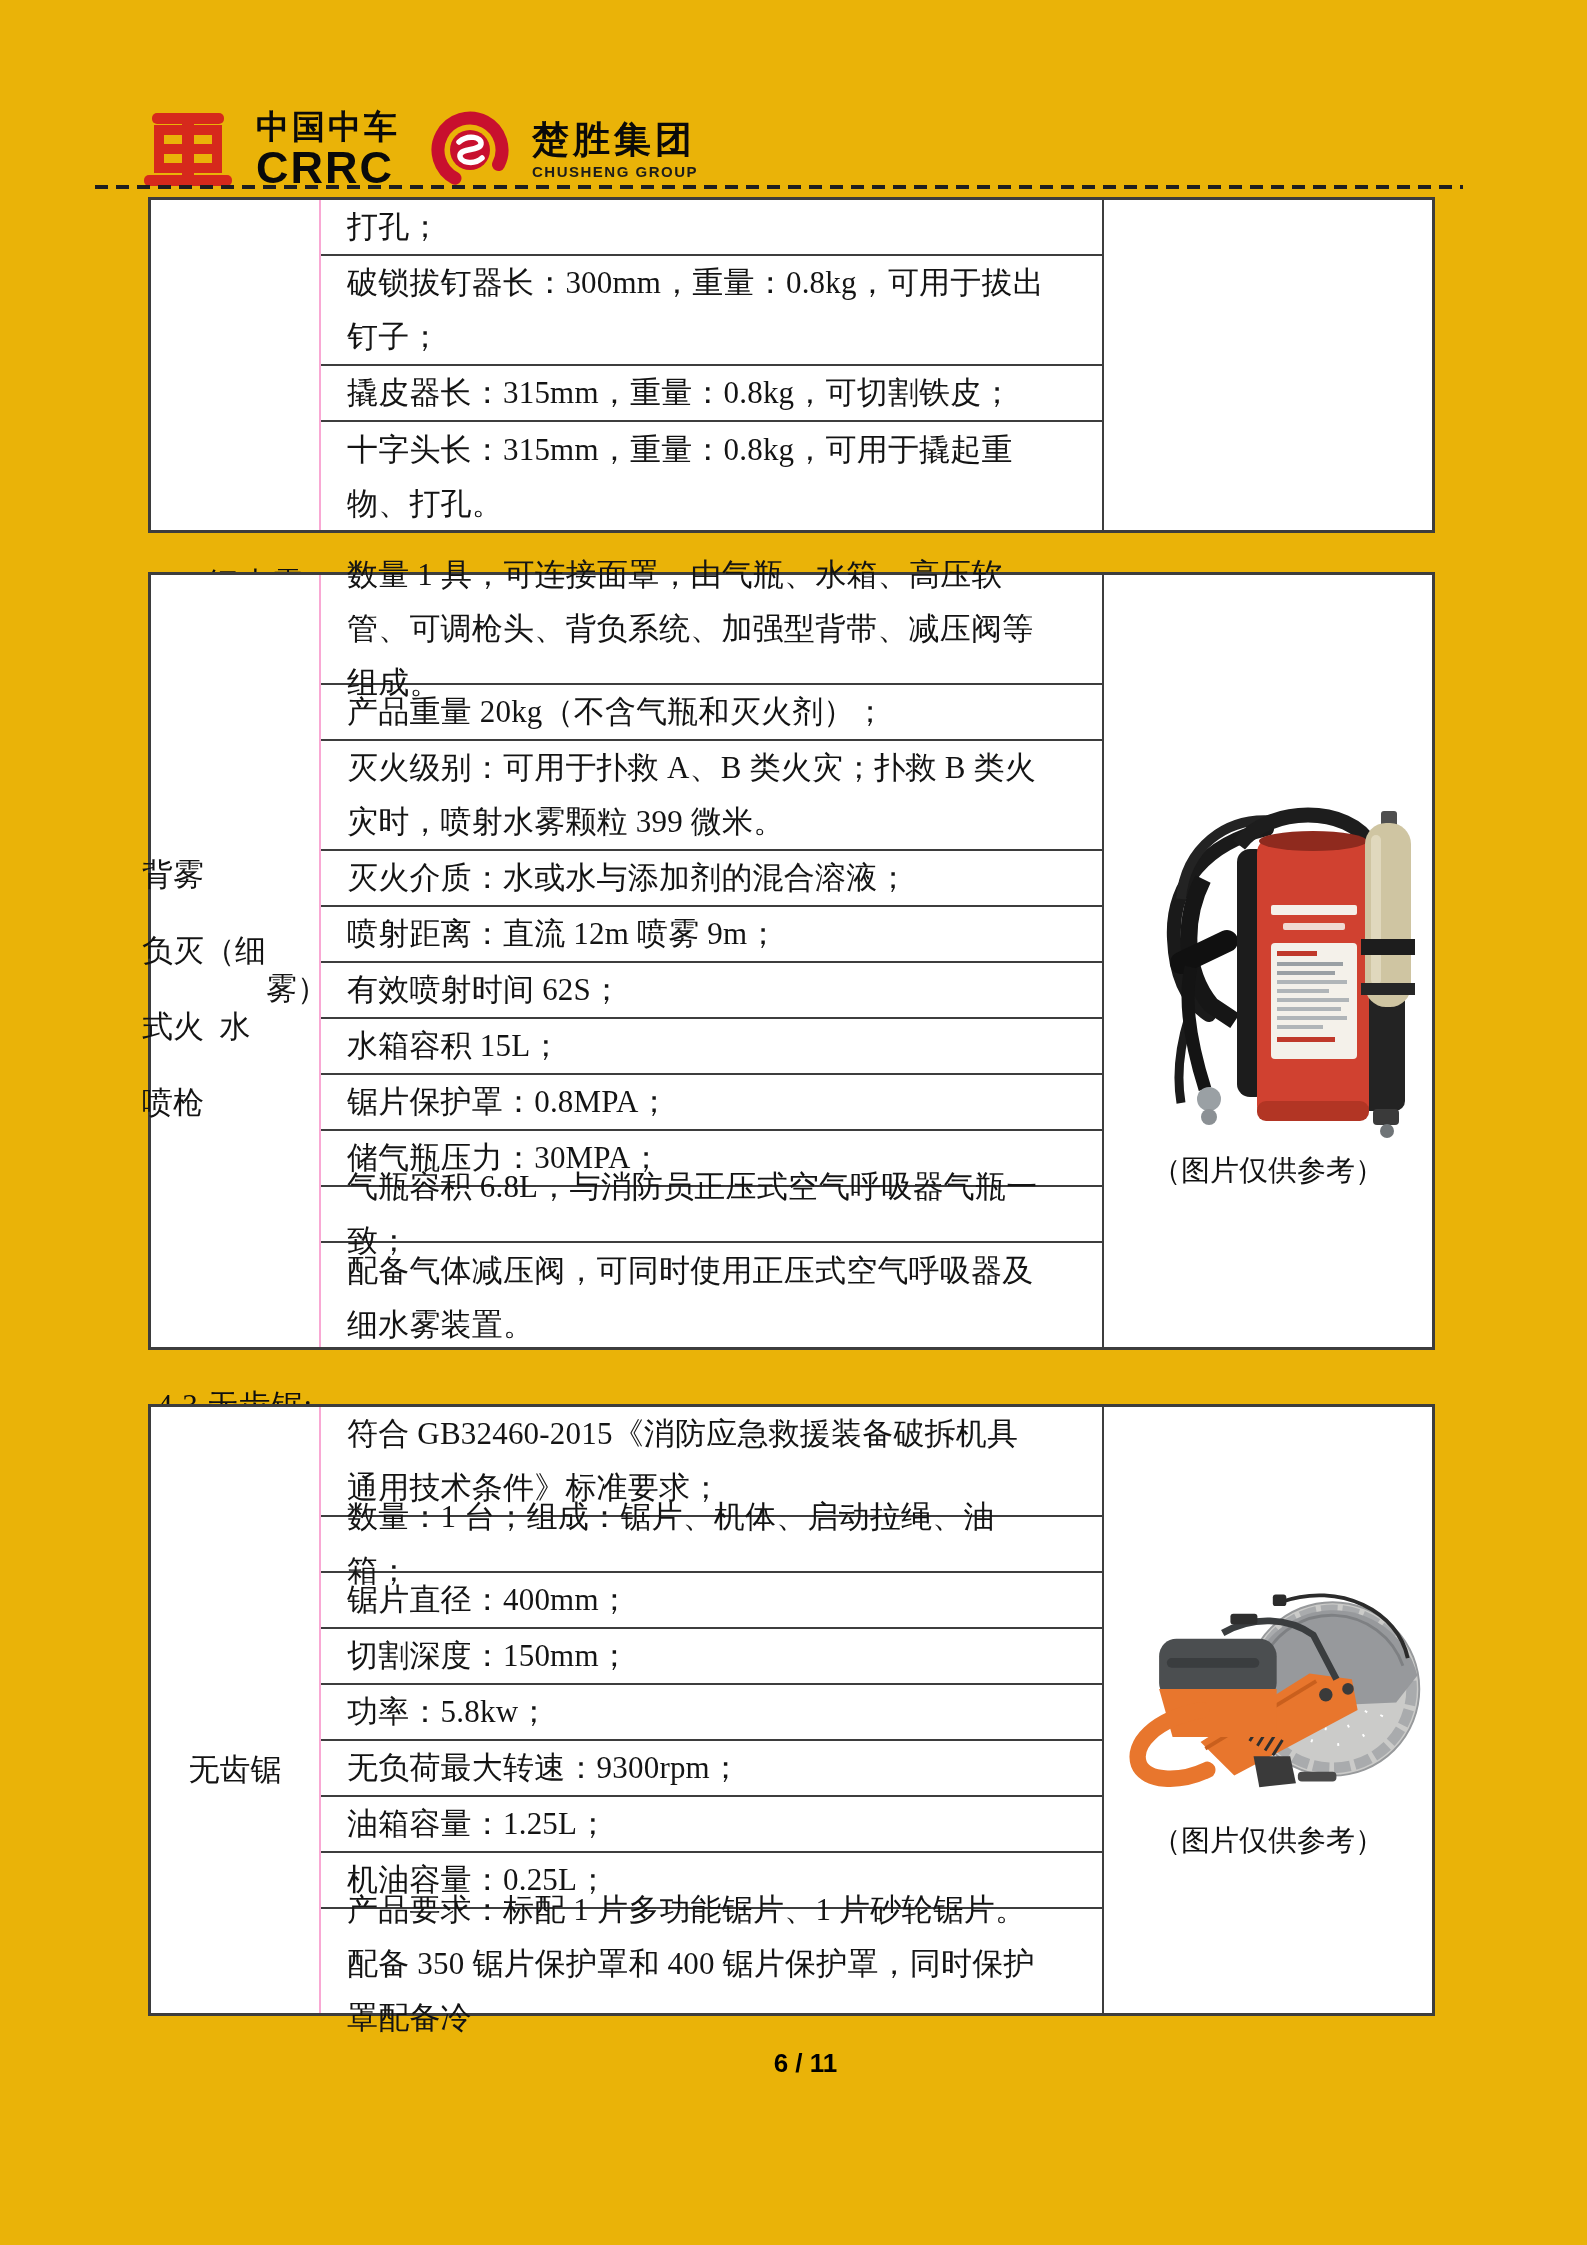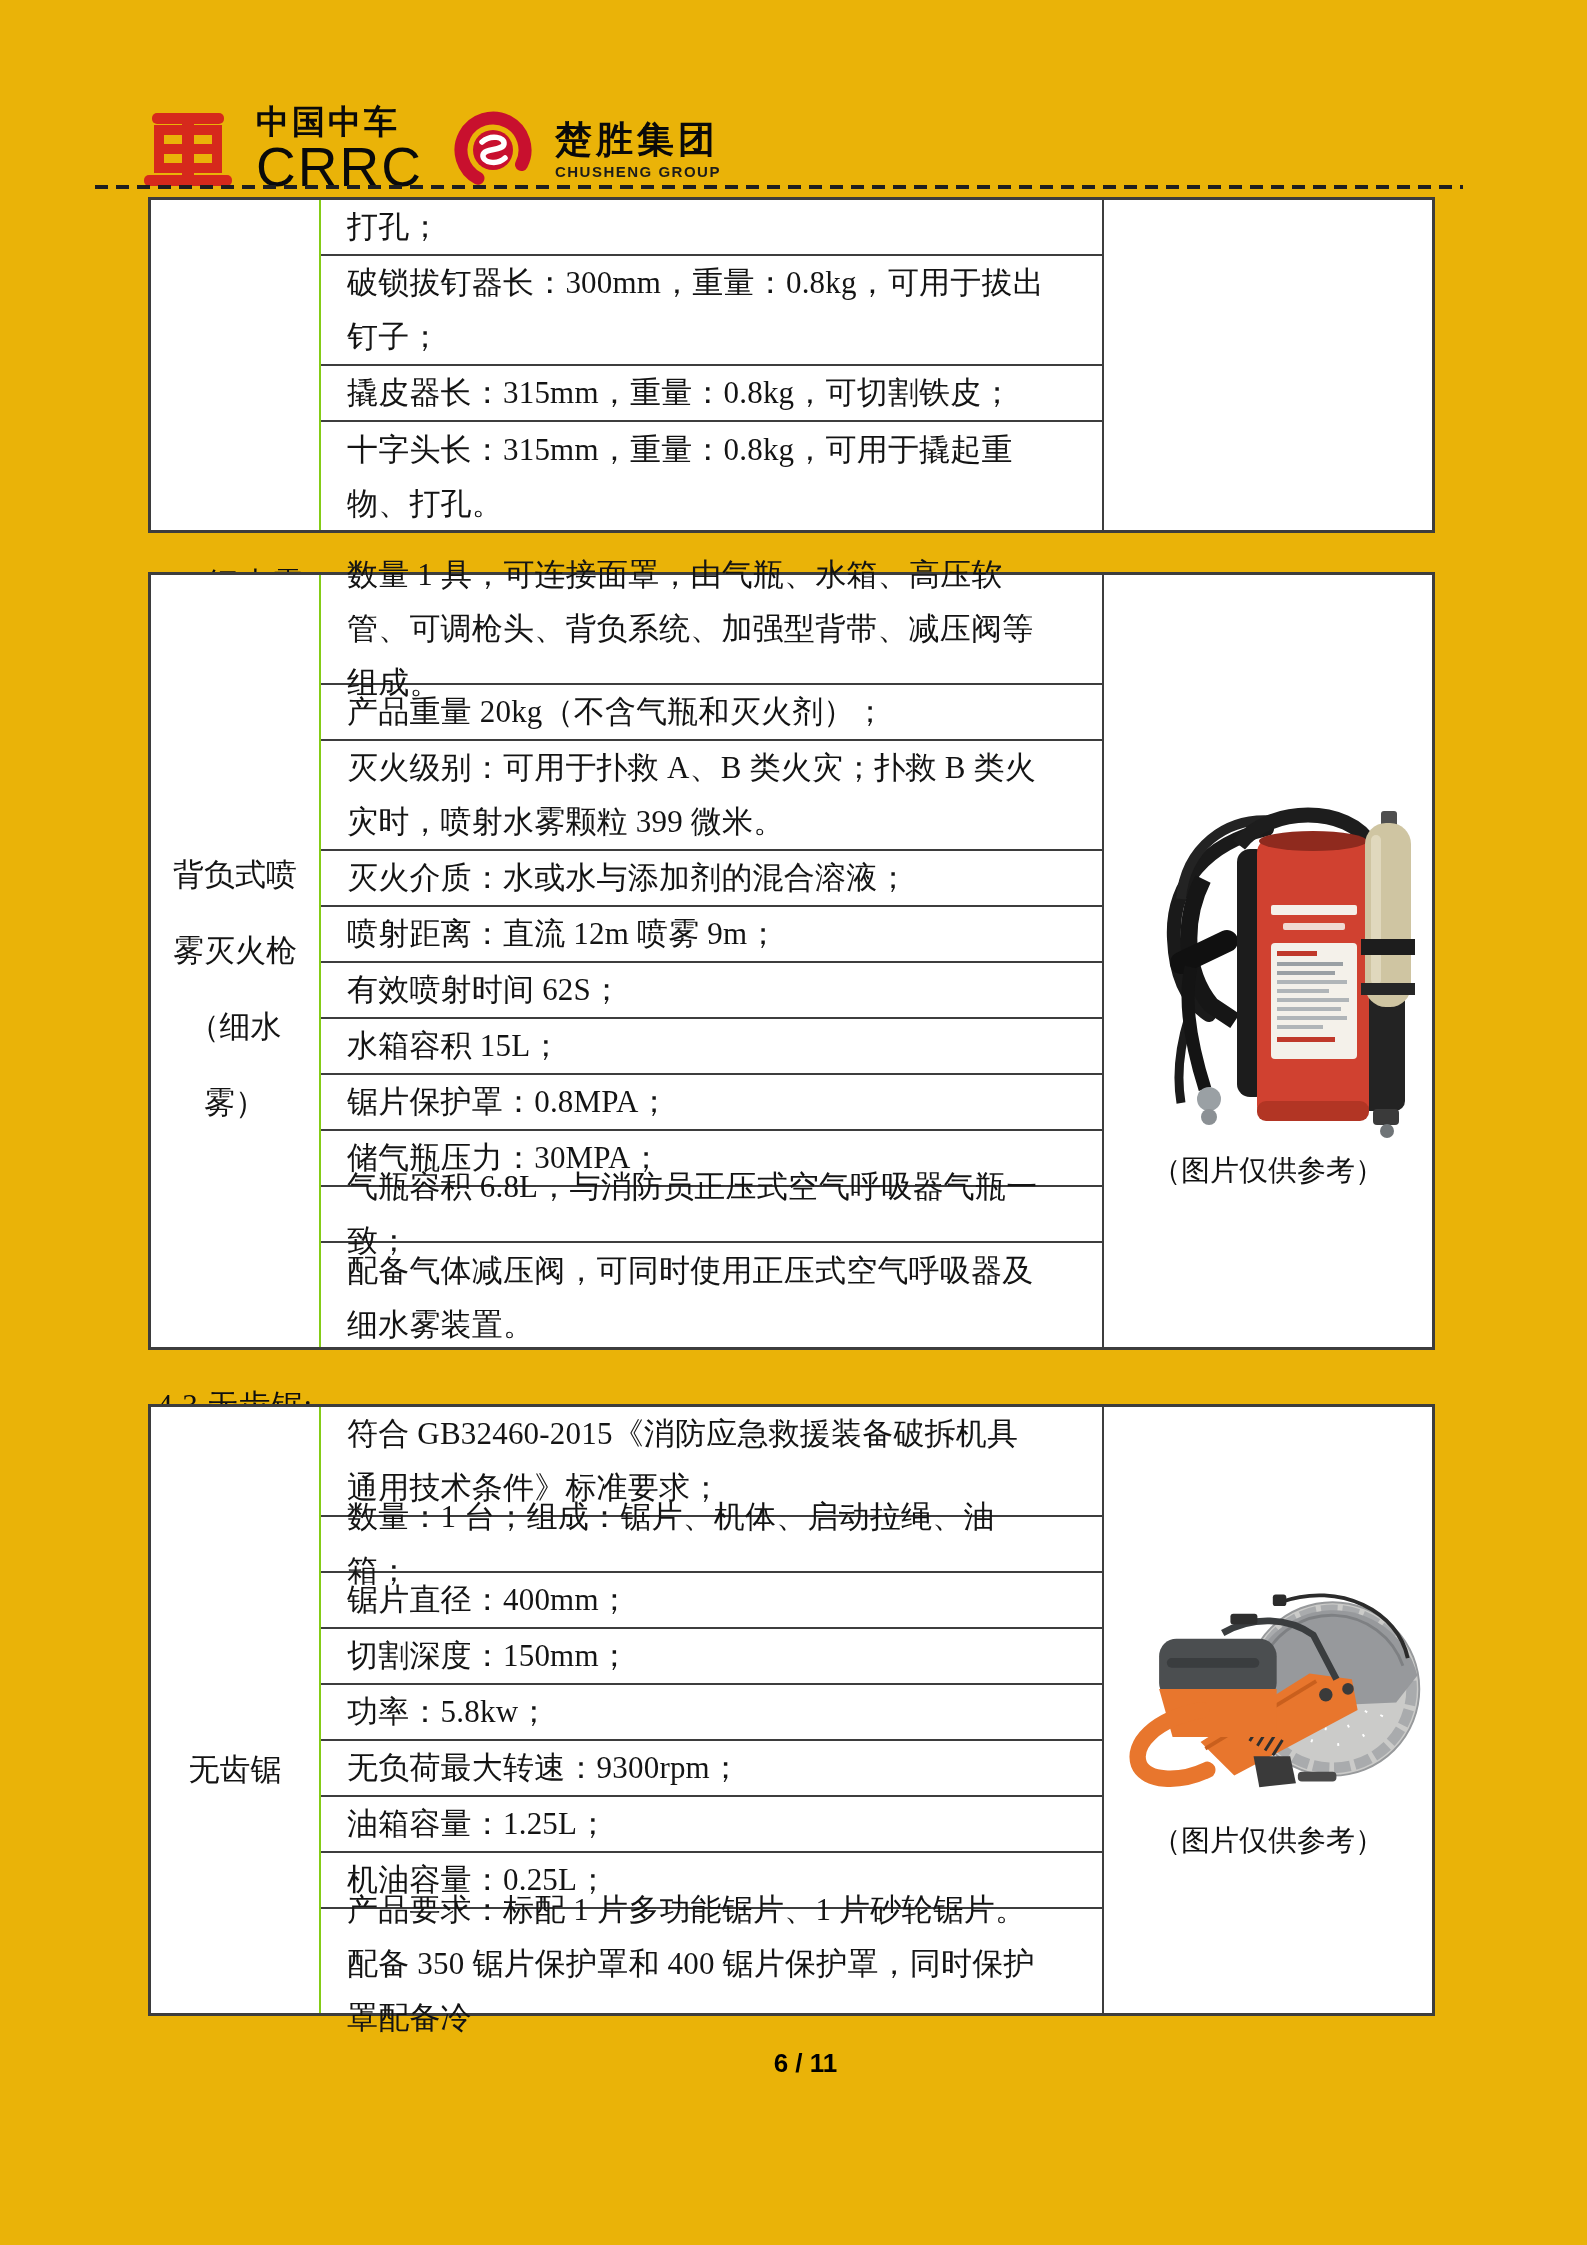--- a/index.html
+++ b/index.html
@@ -6,35 +6,35 @@
   .page{
     position:relative;width:1587px;height:2245px;background:#eab308;
     margin:0 auto;overflow:hidden;
     font-family:"Liberation Serif","DejaVu Serif",serif;
     color:#141414;
   }
   
   .logos{position:absolute;left:142px;top:110px;height:80px;display:flex;align-items:center;gap:22px;}
   .logo-text{display:flex;flex-direction:column;justify-content:center;line-height:1;}
   .crrc-cn{font-size:33px;font-weight:900;letter-spacing:3px;color:#0a0a0a;font-family:"Liberation Sans","DejaVu Sans",sans-serif;}
-  .crrc-en{font-size:55px;font-weight:400;letter-spacing:2px;color:#0a0a0a;margin-top:2px;font-family:"Liberation Sans","DejaVu Sans",sans-serif;}
+  .crrc-en{font-size:45px;font-weight:700;letter-spacing:2px;color:#0a0a0a;margin-top:2px;font-family:"Liberation Sans","DejaVu Sans",sans-serif;}
   .cs-cn{font-size:37px;font-weight:900;letter-spacing:4px;color:#0a0a0a;font-family:"Liberation Sans","DejaVu Sans",sans-serif;}
   .cs-en{font-size:15px;font-weight:700;letter-spacing:1.5px;color:#1c1c1c;margin-top:6px;font-family:"Liberation Sans","DejaVu Sans",sans-serif;}
   .dashed{
     position:absolute;left:95px;top:185px;width:1368px;height:4px;
     background:repeating-linear-gradient(90deg,#1f1f1f 0 13px,transparent 13px 21px);
   }
   
   .spec-table{
     position:absolute;left:148px;width:1287px;display:flex;
     border:3px solid #3d3d3d;box-sizing:border-box;background:#fff;
   }
   .col-label{
-    width:170px;flex:0 0 170px;border-right:2px solid #84cc16;box-sizing:border-box;
-    display:flex;flex-direction:column;align-items:center;justify-content:center;
+    width:170px;flex:0 0 170px;border-right:2px solid #f9a8d4;box-sizing:border-box;
+    display:flex;align-items:center;justify-content:center;
     font-size:31px;text-align:center;
   }
   .col-specs{width:783px;flex:0 0 783px;border-right:2px solid #3d3d3d;box-sizing:border-box;display:flex;flex-direction:column;}
   .col-image{flex:1 1 auto;display:flex;flex-direction:column;align-items:center;box-sizing:border-box;}
   .srow{
     box-sizing:border-box;border-bottom:2px solid #3d3d3d;
     padding:0 58px 0 26px;display:flex;align-items:center;
     font-size:31px;line-height:54px;letter-spacing:0.2px;
   }
   .srow:last-child{border-bottom:none;}

